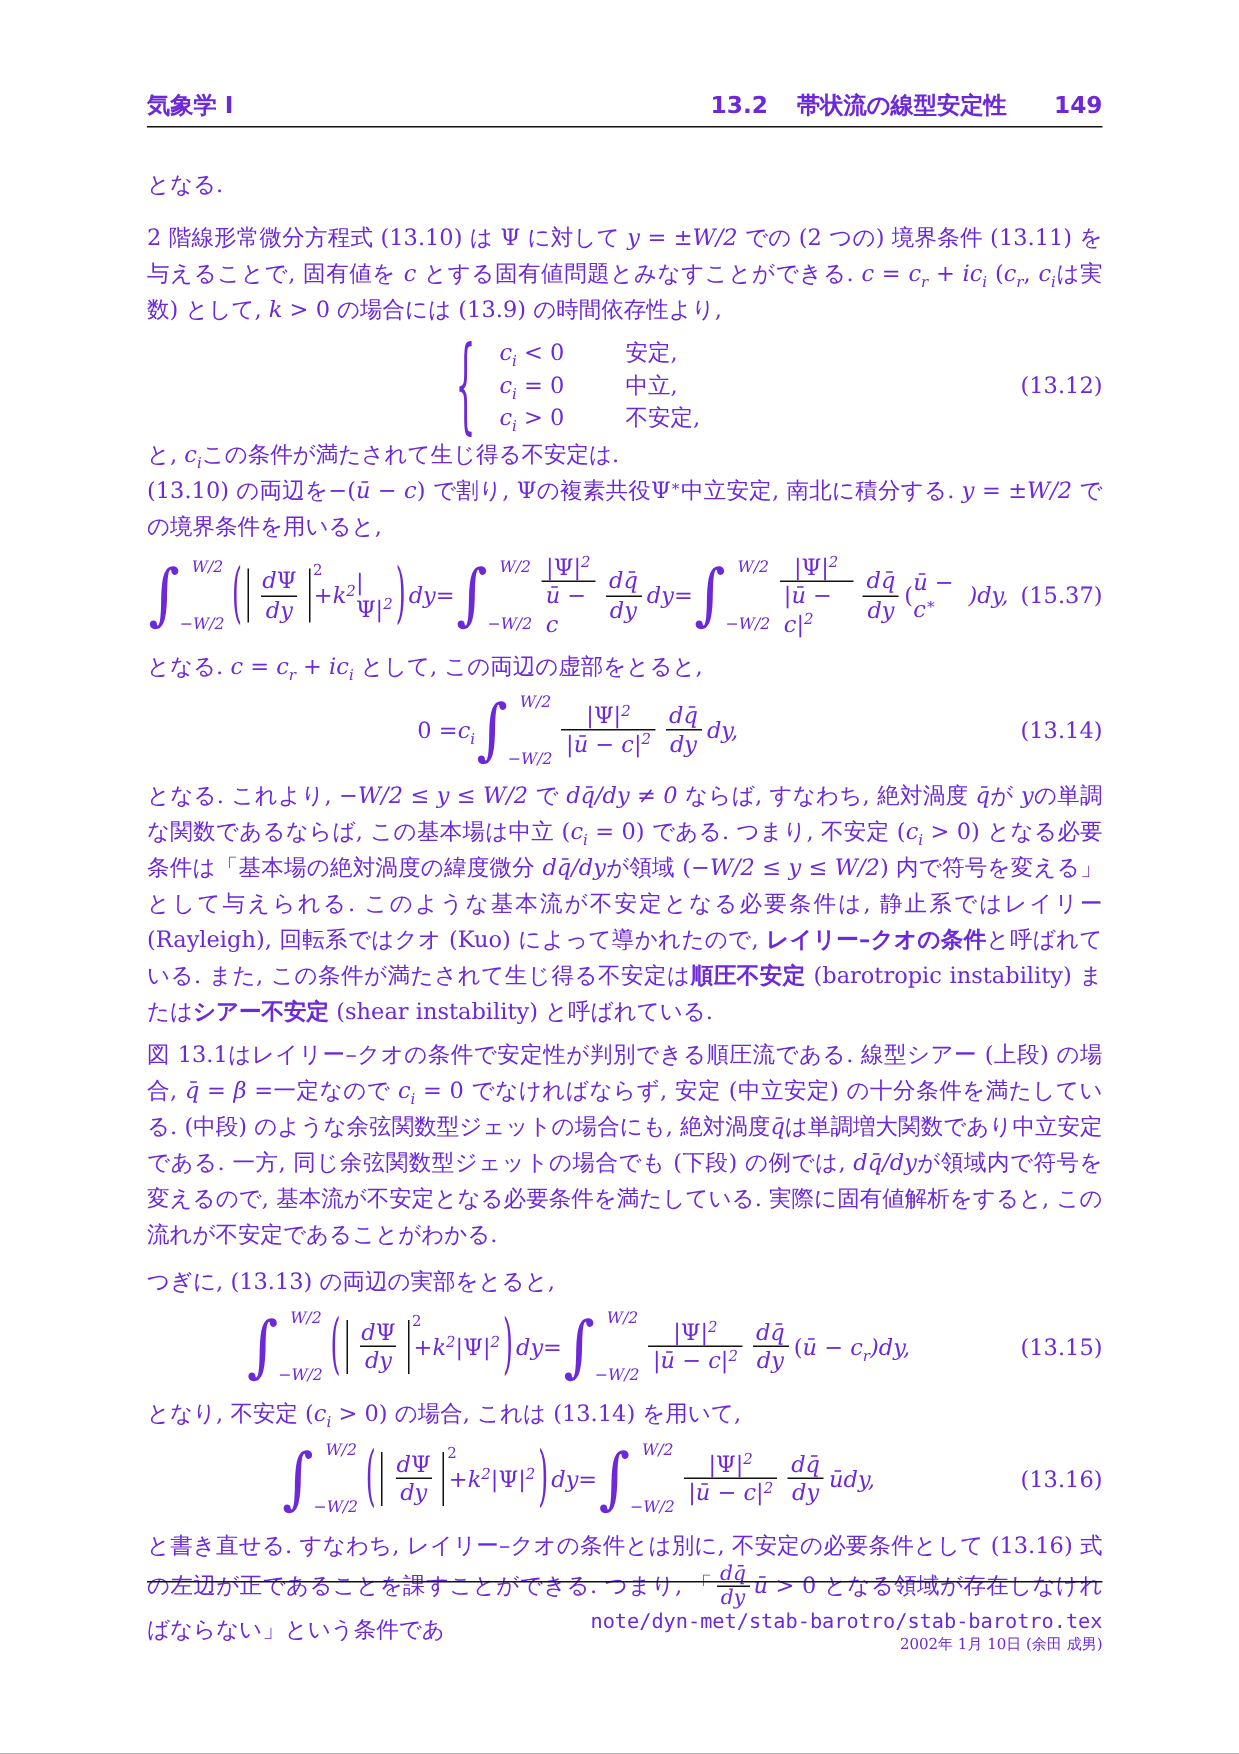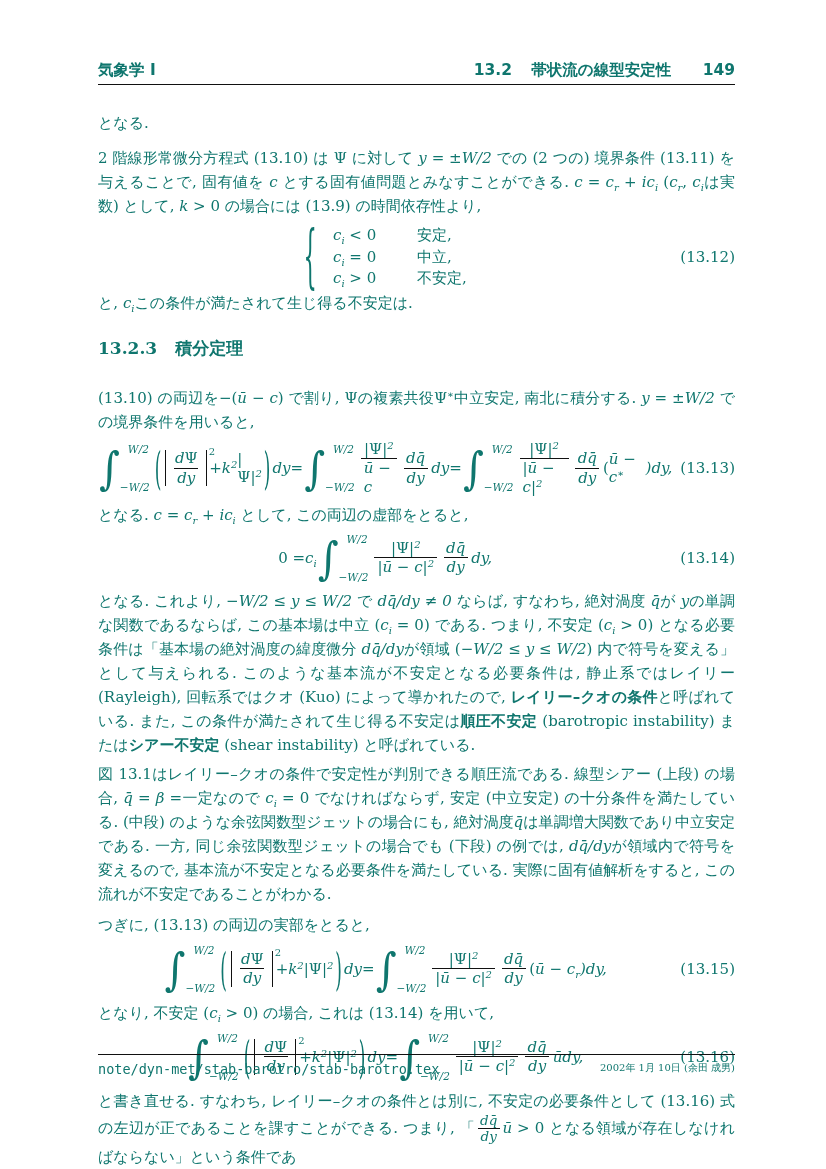--- a/index.html
+++ b/index.html
@@ -1,21 +1,21 @@
 <!DOCTYPE html>
 <html lang="ja"><head>
 <meta charset="utf-8">
 <style>
   html,body{margin:0;padding:0;background:#888;}
   .page{
     position:relative;
     width:826px;height:1169px;
     margin:0 auto;
     background:#ffffff;
-    color:#0f766e;
+    color:#6d28d9;
     font-family:"DejaVu Serif","Liberation Serif",serif;
     overflow:hidden;
     box-sizing:border-box;
     padding:60px 91px 0 98px;
   }
   
   .hdr{
     display:flex;justify-content:space-between;align-items:baseline;
     border-bottom:1.5px solid #111;
     padding-bottom:3px;
@@ -64,22 +64,22 @@
   
   .cases{display:flex;align-items:center;}
   .cbrace{display:inline-block;font-size:21px;transform:scaleY(3.3);margin-right:16px;}
   .crow{display:flex;line-height:21.5px;font-size:15px;}
   .ccond{width:62px;}
   .clabel{margin-left:22px;}
   
   .ftr{
     position:absolute;left:98px;right:91px;top:1054px;
     border-top:1.2px solid #111;
-    padding-top:6px;
-    display:flex;justify-content:space-between;align-items:flex-start;
+    padding-top:18px;
+    display:flex;justify-content:space-between;align-items:flex-end;flex-direction:column;
   }
   .ftr .path{font-family:"DejaVu Sans Mono","Liberation Mono",monospace;font-size:13.5px;}
   .ftr .date{font-size:10px;}
   
   .mt-tonaru{margin-top:26px;}
   .mt-p1{margin-top:11px;}
   .mt-eq12{margin:7px 0 1px 0;}
   .mt-p3{margin-top:0;}
   .mt-p5{margin-top:5px;}
   .mt-p6{margin-top:7px;}
@@ -120,23 +120,20 @@
               <span class="clabel">不安定,</span>
             </div>
           </div>
       </div>
     </div>
     <div class="eqnum">(13.12)</div>
   </div>
 
   <p class="para"><span>と, </span><span class="mi">c<sub>i</sub></span><span>この条件が満たされて生じ得る不安定は.</span></p>
 
-  <h3 class="subsect">
-    <span class="hnum">13.2.3</span><span class="ht">積分定理</span>
-  </h3>
 
   <p class="para mt-p3"><span>(13.10) の両辺を−(</span><span class="mi">ū − c</span><span>) で割り, </span><span>Ψ</span><span>の複素共役</span><span>Ψ<sup>∗</sup></span><span>中立安定, 南北に積分する. </span><span class="mi">y</span><span> = ±</span><span class="mi">W/2</span><span> での境界条件を用いると,</span></p>
 
   <div class="eqrow" style="min-height:52px;">
     <div class="eqbody">
         <span class="intw">
           <span class="ig">∫</span>
           <span class="lims">
             <span class="ihi">W/2</span>
             <span class="ilo">−W/2</span>
@@ -189,21 +186,21 @@
           <span class="fden"><span class="mi">|ū − c|<sup>2</sup></span></span>
         </span>
         <span class="frac">
           <span class="fnum"><span class="mi">d</span><span class="mi">q̄</span></span>
           <span class="fden"><span class="mi">dy</span></span>
         </span>
         <span>(</span>
         <span class="mi">ū − c<sup>∗</sup></span>
         <span class="mi">)dy,</span>
       </div>
-    <div class="eqnum">(13.13)</div>
+    <div class="eqnum">(15.37)</div>
   </div>
 
   <p class="para"><span>となる. </span><span class="mi">c</span><span> = </span><span class="mi">c<sub>r</sub></span><span> + </span><span class="mi">ic<sub>i</sub></span><span> として, この両辺の虚部をとると,</span></p>
 
   <div class="eqrow" style="min-height:50px;">
     <div class="eqbody">
         <span>0 = </span>
         <span class="mi">c<sub>i</sub></span>
         <span> </span>
         <span class="intw">

